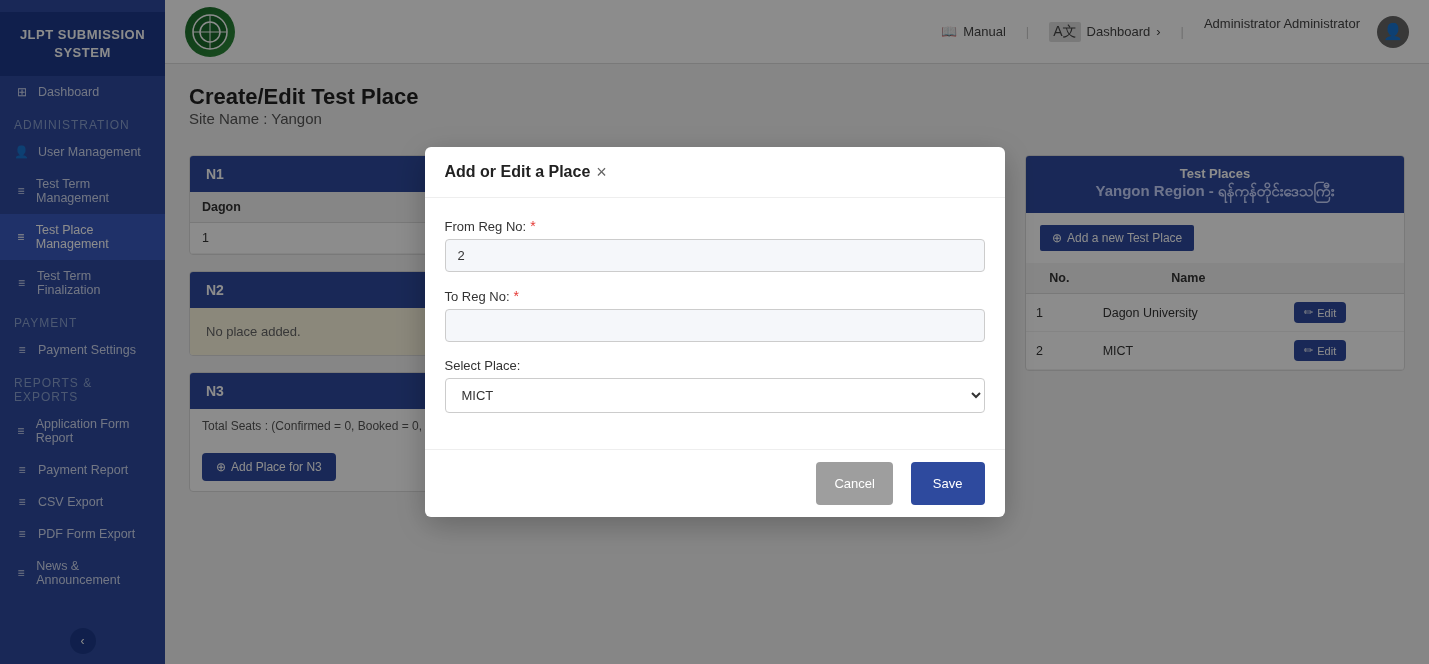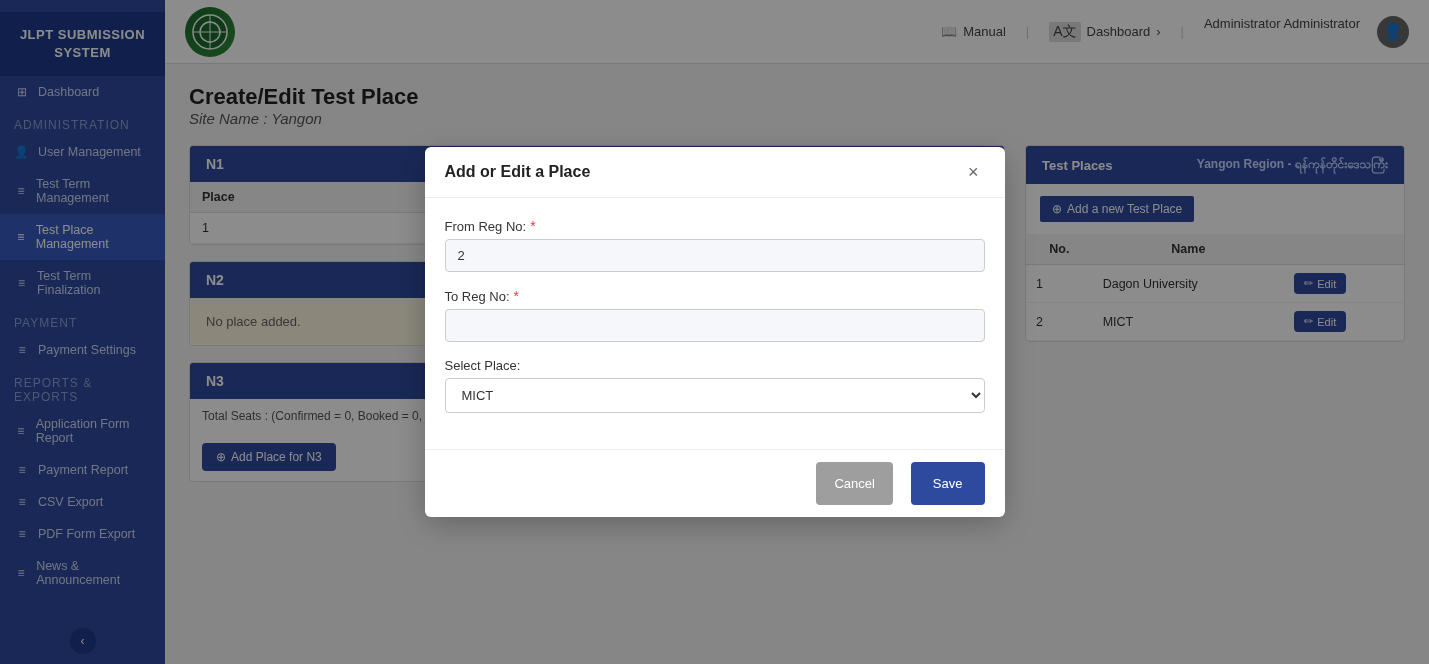--- a/index.html
+++ b/index.html
@@ -126,22 +126,21 @@
       background: #f5f5f5;
     }
     .page-title {
       font-size: 22px;
       font-weight: 600;
       color: #222;
     }
     .page-subtitle {
       font-size: 15px;
       color: #555;
-      margin-bottom: 18px;
-      font-style: italic;
+      margin-bottom: 28px;
     }
 
     
     .content-row {
       display: flex;
       gap: 20px;
     }
     .left-panel {
       flex: 1;
       display: flex;
@@ -216,22 +215,23 @@
     .right-section-header {
       background: #2e4a9e;
       color: #fff;
       padding: 10px 16px;
       font-size: 13px;
       font-weight: bold;
       display: flex;
       align-items: center;
       justify-content: space-between;
       flex-wrap: wrap;
-    }
-    .right-section-header span { font-size: 12px; color: #c8d4ff; }
+      flex-direction: column;
+    }
+    .right-section-header span { font-size: 15px; color: #c8d4ff; }
     .btn-add-test-place {
       background: #2e4a9e;
       border: 2px solid #fff;
       color: #fff;
       border-radius: 4px;
       padding: 6px 12px;
       font-size: 12px;
       cursor: pointer;
       display: flex;
       align-items: center;
@@ -283,21 +283,20 @@
       background: #fff;
       border-radius: 6px;
       width: 580px;
       max-width: 95vw;
       box-shadow: 0 8px 32px rgba(0,0,0,0.25);
       overflow: hidden;
     }
     .modal-header {
       display: flex;
       align-items: center;
-      justify-content: space-between;
       padding: 14px 20px;
       border-bottom: 1px solid #eee;
     }
     .modal-title {
       font-size: 16px;
       font-weight: 600;
       color: #222;
     }
     .modal-close {
       background: none;
@@ -468,21 +467,21 @@
     <div class="content-row">
 
       <div class="left-panel">
 
         <div class="section-card">
           <div class="section-header">N1</div>
           <div class="section-body">
             <table class="section-table">
               <thead>
                 <tr>
-                  <th>Place</th>
+                  <th>Dagon</th>
                   <th>To</th>
                   <th></th>
                 </tr>
               </thead>
               <tbody>
                 <tr>
                   <td>1</td>
                   <td>1</td>
                   <td></td>
                 </tr>

